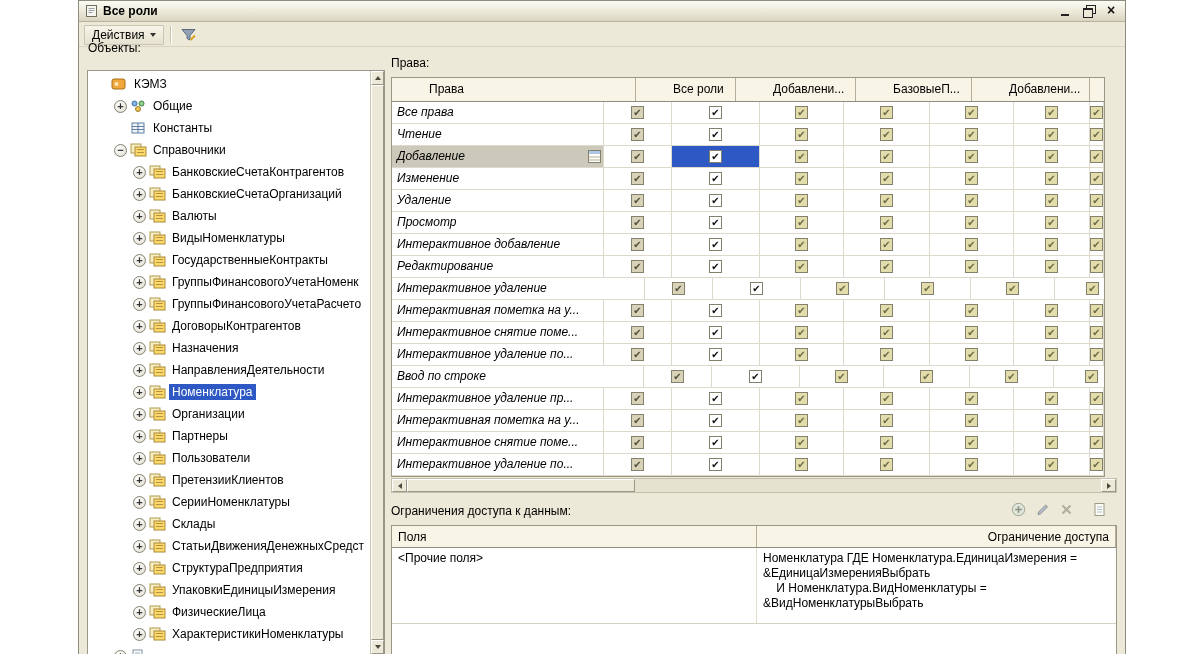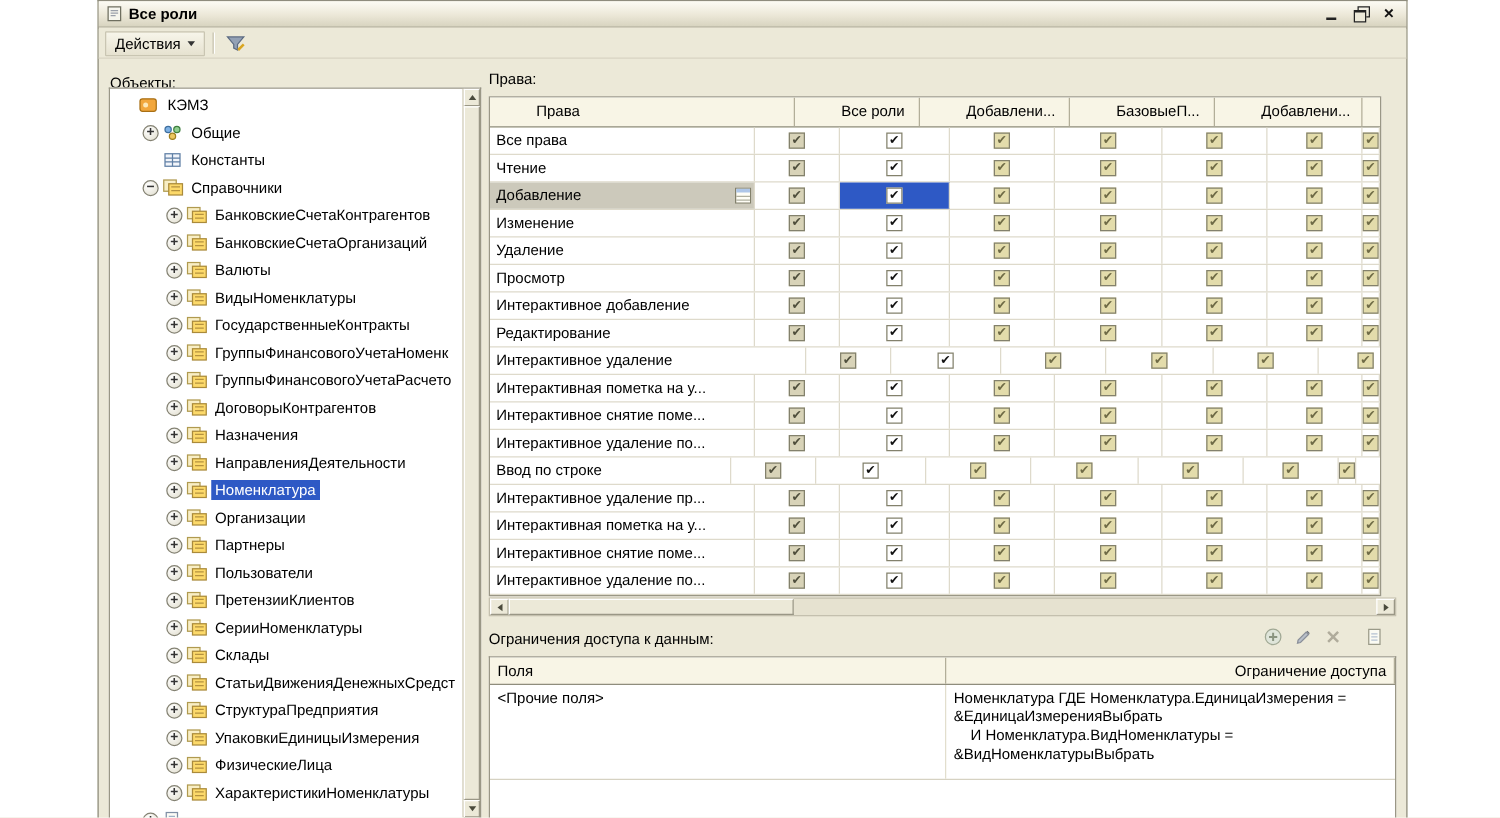--- a/index.html
+++ b/index.html
@@ -22,21 +22,21 @@
 
   
   .toolbar { position:absolute; left:0; top:22px; width:100%; height:24px; background:#ece9d8;
     border-bottom:1px solid #d8d4c2; display:flex; align-items:center; padding:0 5px; }
   .actions-btn { display:inline-flex; align-items:center; gap:5px; padding:2px 7px; border:1px solid #c9c5b2; border-radius:1px; background:linear-gradient(#f7f5ea,#e6e2d0); }
   .dd { width:0; height:0; border-left:3.5px solid transparent; border-right:3.5px solid transparent; border-top:4px solid #333; }
   .tb-sep { width:1px; height:17px; background:#c8c4b0; box-shadow:1px 0 0 #fff; margin:0 6px; }
   .tb-btn { display:inline-flex; padding:2px 3px; }
 
   
-  .objects-label { position:absolute; left:9px;  top:58px; }
+  .objects-label { position:absolute; left:9px;  top:40px; }
   .rights-label  { position:absolute; left:312px; top:55px; }
 
   
   .tree-panel { position:absolute; left:8px; top:69px; width:298px; bottom:0; background:#fff; border:1px solid #9a9786; border-bottom:none; overflow:hidden; }
   .tree { position:absolute; left:1px; top:2px; right:15px; bottom:0; overflow:hidden; }
   .tree-row { display:flex; align-items:center; height:22px; white-space:nowrap; gap:3px; overflow:hidden; }
   .expander { flex:0 0 13px; width:13px; height:13px; border:1px solid #848273; border-radius:50%;
     background:radial-gradient(circle at 35% 30%, #ffffff, #e0ddcd); font-size:11px; line-height:11px;
     text-align:center; color:#333; font-weight:bold; }
   .exp-spacer { flex:0 0 13px; height:13px; }
@@ -51,21 +51,21 @@
   .tri-up    { width:0; height:0; border-left:3.5px solid transparent; border-right:3.5px solid transparent; border-bottom:4.5px solid #4a4a3c; }
   .tri-down  { width:0; height:0; border-left:3.5px solid transparent; border-right:3.5px solid transparent; border-top:4.5px solid #4a4a3c; }
   .tri-left  { width:0; height:0; border-top:3.5px solid transparent; border-bottom:3.5px solid transparent; border-right:4.5px solid #4a4a3c; }
   .tri-right { width:0; height:0; border-top:3.5px solid transparent; border-bottom:3.5px solid transparent; border-left:4.5px solid #4a4a3c; }
 
   
   .rights-table { position:absolute; left:312px; top:76px; width:714px; height:400px; background:#fff; border:1px solid #9a9786; overflow:hidden; }
   .rt-header { display:flex; height:24px; background:#f8f5e6; border-bottom:1px solid #8f8d7d; }
   .rth-cell { flex:0 0 auto; border-right:1px solid #b2ae99; padding:4px 5px 0; white-space:nowrap; overflow:hidden;margin-left:32px; }
   .rt-row { display:flex; height:22px; border-bottom:1px solid #dedacb; }
-  .rt-name { position:relative; flex:0 0 auto; padding:3px 5px 0; border-right:1px solid #dedacb; white-space:nowrap; overflow:hidden; }
+  .rt-name { position:relative; flex:0 0 auto; padding:3px 5px 0; border-right:1px solid #dedacb; white-space:nowrap; overflow:hidden;font-style:italic; }
   .rt-name.sel { background:#ccc9bb; }
   .detail-ic { position:absolute; right:2px; top:4px; }
   .rt-cbcell { flex:0 0 auto; display:flex; align-items:center; justify-content:center; border-right:1px solid #dedacb; overflow:hidden; }
   .cell-sel { background:#2e59c5; }
   .cb { flex:0 0 13px; width:13px; height:13px; border:1px solid #83816c; display:flex; align-items:center; justify-content:center; font-size:10px; line-height:10px; font-weight:bold; }
   .cb-grey  { background:#d8d3b8; color:#4f4e3c; }
   .cb-white { background:#ffffff; color:#101010; }
   .cb-olive { background:#e3dcab; color:#6e6a45; }
 
   .hscroll { position:absolute; left:312px; top:477px; width:726px; height:15px; display:flex; background:#e6e2d0; border:1px solid #c4c0ae; }
@@ -707,21 +707,21 @@
               <span class="cb cb-olive">✔</span>
             </div>
             <div class="rt-cbcell" style="width: 76px;">
               <span class="cb cb-olive">✔</span>
             </div>
             <div class="rt-cbcell" style="width: 14px;">
               <span class="cb cb-olive">✔</span>
             </div>
           </div>
           <div class="rt-row">
-            <div class="rt-name" style="width: 193px;">Ввод по строке</div>
+            <div class="rt-name" style="width: 252px;">Ввод по строке</div>
             <div class="rt-cbcell" style="width: 68px;">
               <span class="cb cb-grey">✔</span>
             </div>
             <div class="rt-cbcell" style="width: 88px;">
               <span class="cb cb-white">✔</span>
             </div>
             <div class="rt-cbcell" style="width: 84px;">
               <span class="cb cb-olive">✔</span>
             </div>
             <div class="rt-cbcell" style="width: 86px;">

